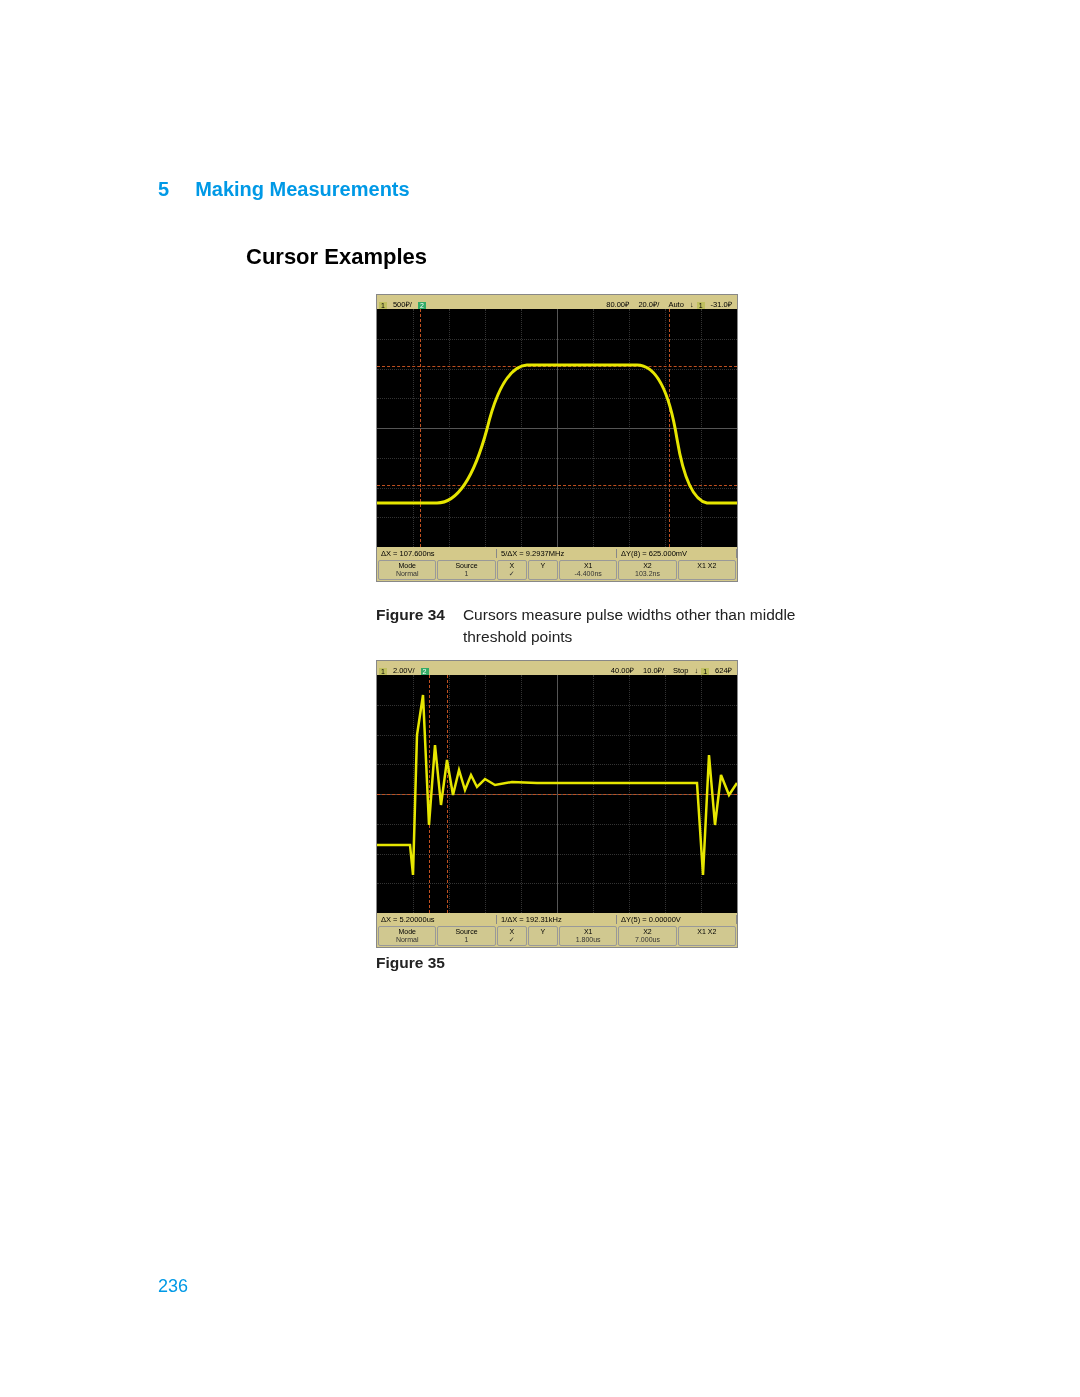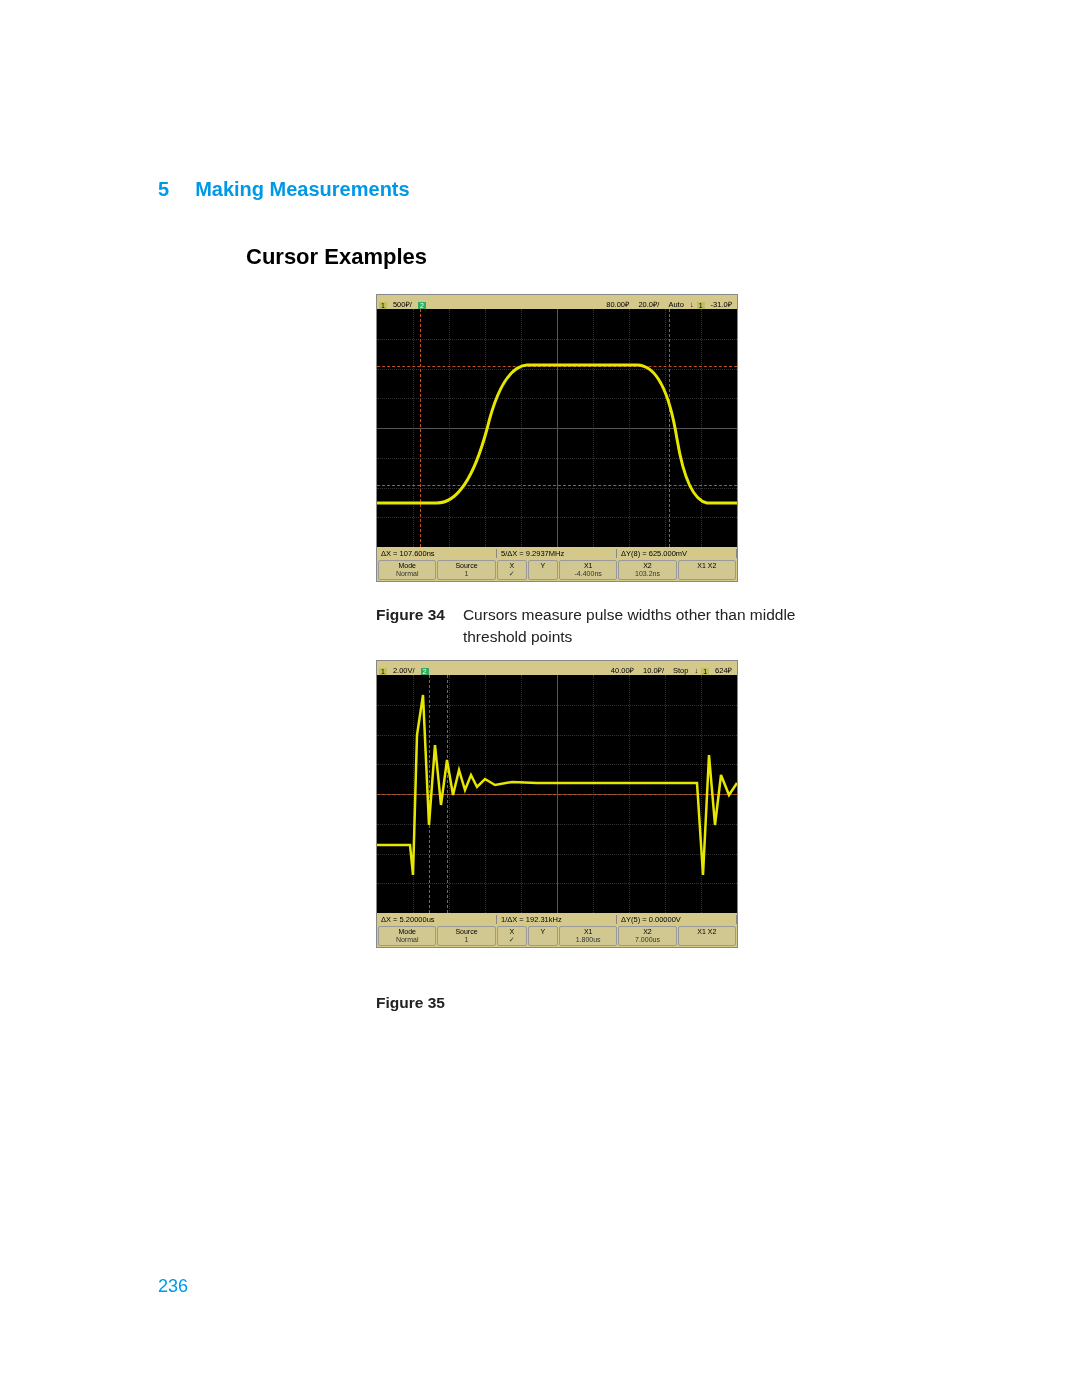--- a/index.html
+++ b/index.html
@@ -109,21 +109,21 @@
     position: absolute;
     left: 376px;
     width: 460px;
     font-size: 15.5px;
     line-height: 1.4;
     display: flex;
     gap: 18px;
     color: #222;
   }
   .cap1 { top: 604px; }
-  .cap2 { top: 992px; align-items: flex-end; }
+  .cap2 { top: 952px; align-items: flex-end; }
   .caption .fig-label { font-weight: bold; white-space: nowrap; }
   .caption .fig-text { flex:1; }
 
   .footer {
     position: absolute;
     bottom: 100px;
     left: 158px;
     right: 147px;
     display: flex;
     justify-content: space-between;

